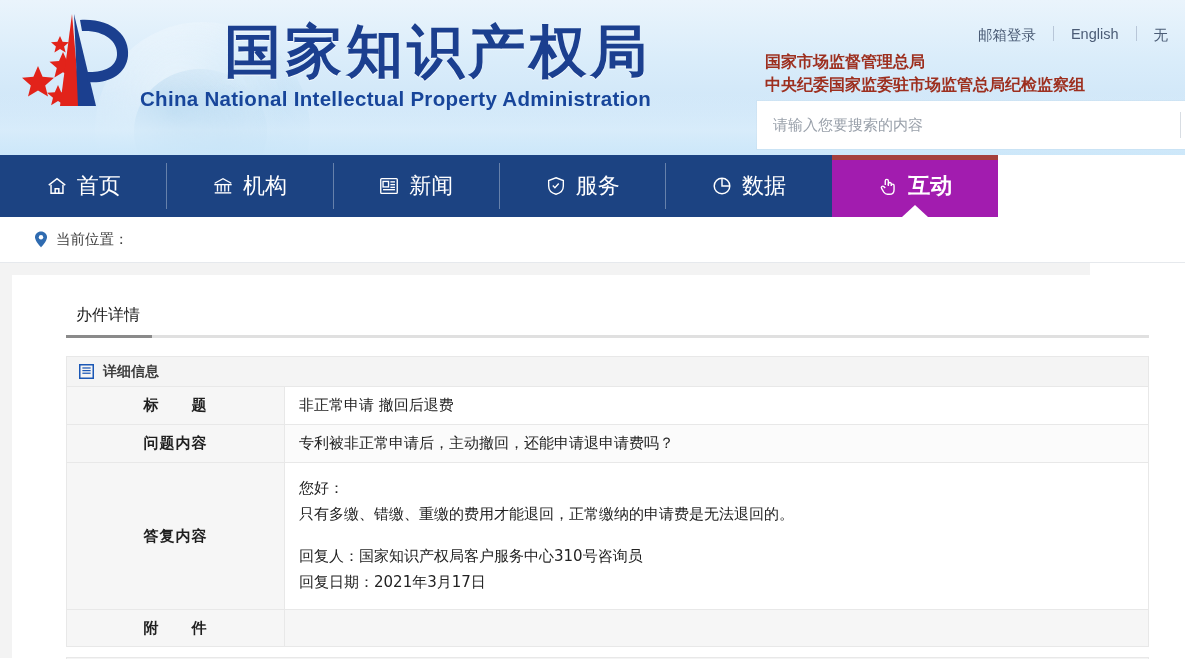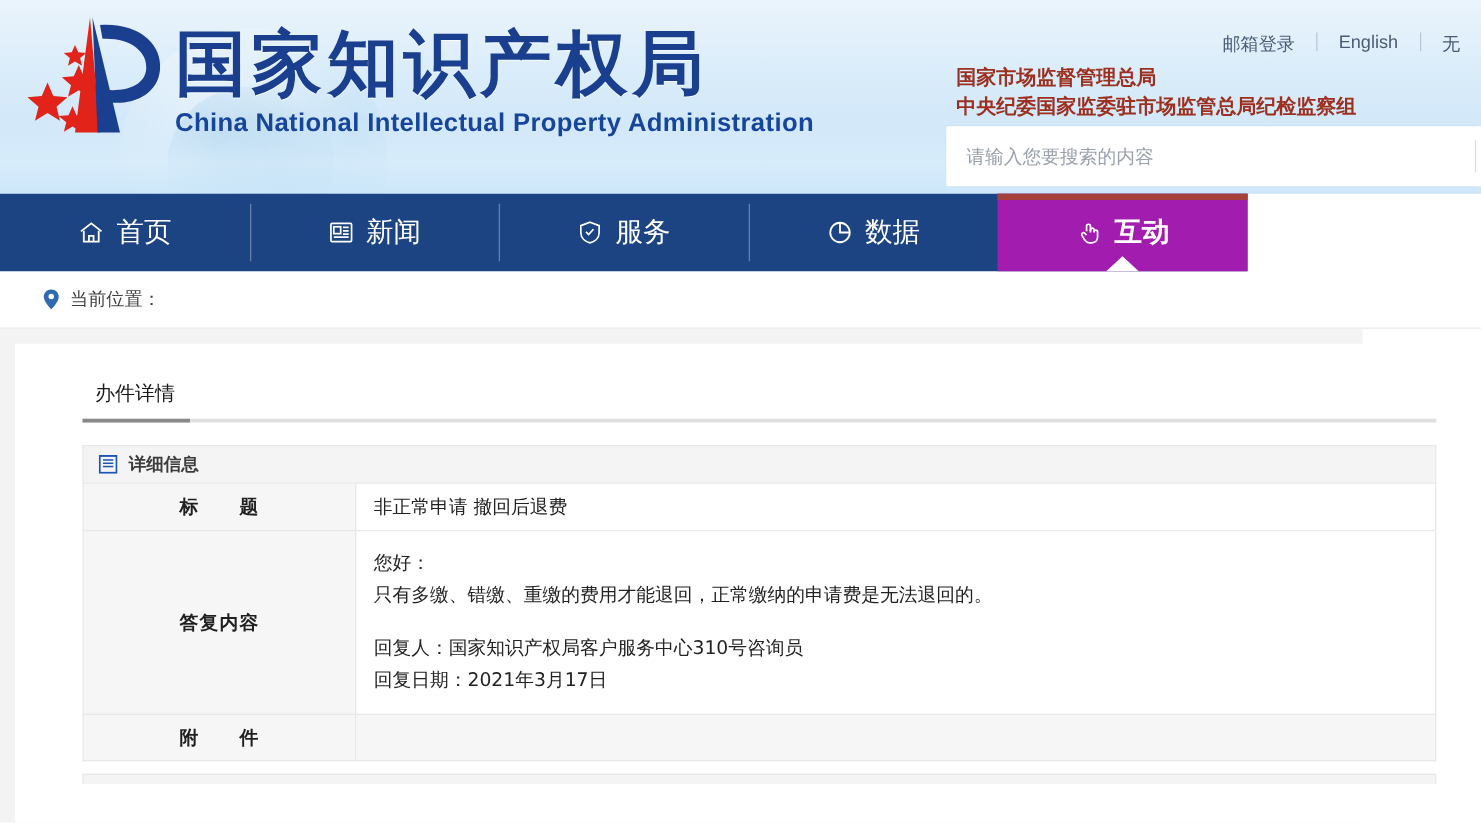--- a/index.html
+++ b/index.html
@@ -41,21 +41,21 @@
   .glow-band {
     position:absolute; left:0; bottom:0; width:100%; height:62px;
     background: linear-gradient(180deg, rgba(255,255,255,0) 0%, rgba(222,240,252,.65) 60%, rgba(205,232,250,.9) 100%);
   }
 
   .logo-wrap {
     position:absolute; left: 8px; top: 8px;
     display:flex; align-items:flex-start; z-index:3;
   }
   .emblem { position: relative; width: 128px; height: 108px; flex: none; }
-  .brand-text { margin-left: 4px; padding-top: 12px; }
+  .brand-text { margin-left: 4px; padding-top: 12px; text-align: right; }
   .brand-cn {
     font-size: 57px; line-height: 62px; font-weight: bold;
     color: #1b3f8f; letter-spacing: 4px;
     font-family: "DejaVu Sans", "Liberation Sans", sans-serif;
     text-shadow: 0 1px 0 rgba(255,255,255,.7);
   }
   .brand-en {
     font-size: 20.5px; line-height: 26px; font-weight: bold;
     color: #17459a; letter-spacing: .3px; margin-top: 4px;
     font-family: "Liberation Sans", sans-serif;
@@ -256,20 +256,34 @@
     <span class="nav-ico">
       <svg width="22" height="22" viewBox="0 0 24 24" fill="none" stroke="#fff" stroke-width="1.6">
         <path d="M3 11 L12 4 L21 11"></path>
           <path d="M5.5 10.5 V20 H18.5 V10.5"></path>
           <path d="M10 20 v-5 h4 v5"></path>
       </svg>
     </span>
     <span>首页</span>
   </div>
 
+  <div class="nav-item">
+    <span class="nav-ico">
+      <svg width="22" height="22" viewBox="0 0 24 24" fill="none" stroke="#fff" stroke-width="1.5">
+        <path d="M3 9 L12 4 L21 9"></path>
+          <path d="M2.5 10.5 h19"></path>
+        <path d="M6 11 v7"></path>
+          <path d="M10 11 v7"></path>
+          <path d="M14 11 v7"></path>
+          <path d="M18 11 v7"></path>
+        <path d="M3 19.5 h18"></path>
+      </svg>
+    </span>
+    <span>机构</span>
+  </div>
 
   <div class="nav-item">
     <span class="nav-ico">
       <svg width="22" height="22" viewBox="0 0 24 24" fill="none" stroke="#fff" stroke-width="1.5">
         <rect x="3" y="4" width="18" height="16" rx="1"></rect>
         <rect x="5.5" y="7" width="6" height="6"></rect>
         <path d="M13.5 7.5 h5"></path>
           <path d="M13.5 10.5 h5"></path>
           <path d="M13.5 13.5 h5"></path>
         <path d="M5.5 16 h13"></path>
@@ -344,20 +358,24 @@
           </svg>
         </span>
         <span class="title">详细信息</span>
       </div>
 
       <table class="detail">
         <tbody>
             <tr class="r-title">
           <td class="lbl">标　　题</td>
           <td class="val">非正常申请 撤回后退费</td>
+        </tr>
+        <tr class="r-q">
+          <td class="lbl">问题内容</td>
+          <td class="val">专利被非正常申请后，主动撤回，还能申请退申请费吗？</td>
         </tr>
         <tr class="r-ans">
           <td class="lbl">答复内容</td>
           <td class="val">
             <div>您好：</div>
             <div>只有多缴、错缴、重缴的费用才能退回，正常缴纳的申请费是无法退回的。</div>
             <div class="blank-line"></div>
             <div>回复人：国家知识产权局客户服务中心310号咨询员</div>
             <div>回复日期：2021年3月17日</div>
           </td>

